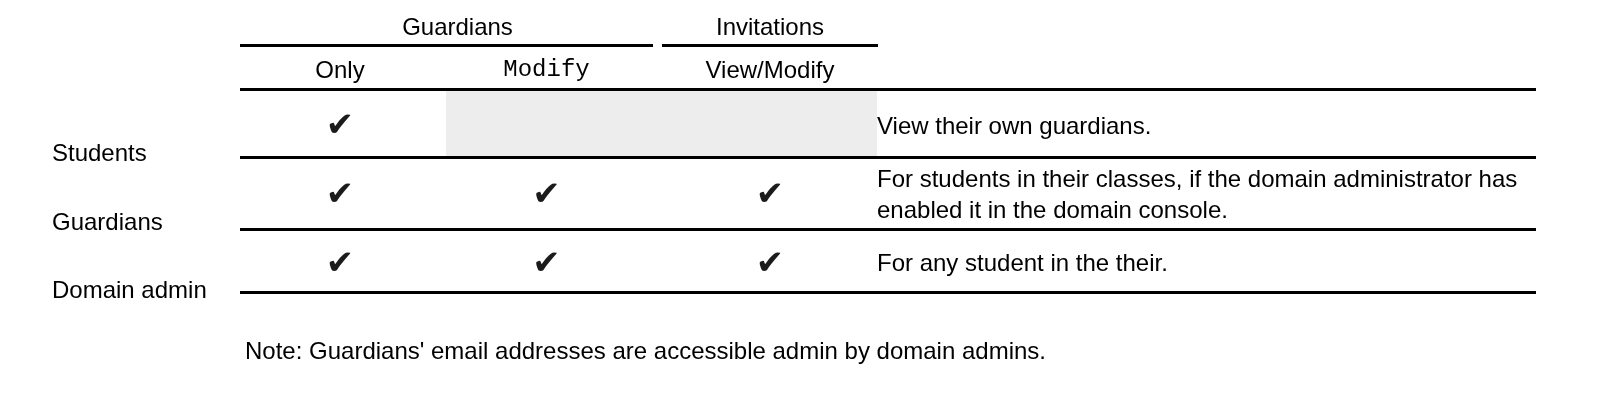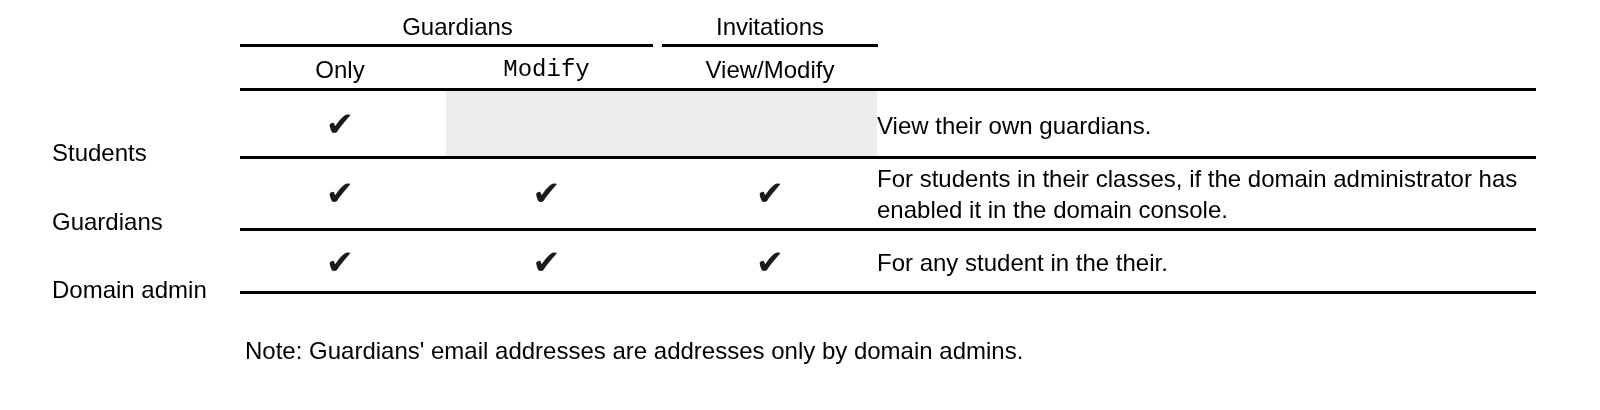--- a/index.html
+++ b/index.html
@@ -190,15 +190,15 @@
     <div class="desc desc-teachers">For students in their classes, if the domain administrator has enabled it in the domain console.</div>
 
     <div class="row-label row-label-admin">Domain admin</div>
     <div class="check col-view row3">✔</div>
     <div class="check col-modify row3">✔</div>
     <div class="check col-viewmod row3">✔</div>
     <div class="desc desc-admin">For any student in the their.</div>
 
   </div>
 
-  <div class="note">Note: Guardians' email addresses are addresses only by domain admins.</div>
+  <div class="note">Note: Guardians' email addresses are accessible admin by domain admins.</div>
 
 </div>
 
 </body></html>

